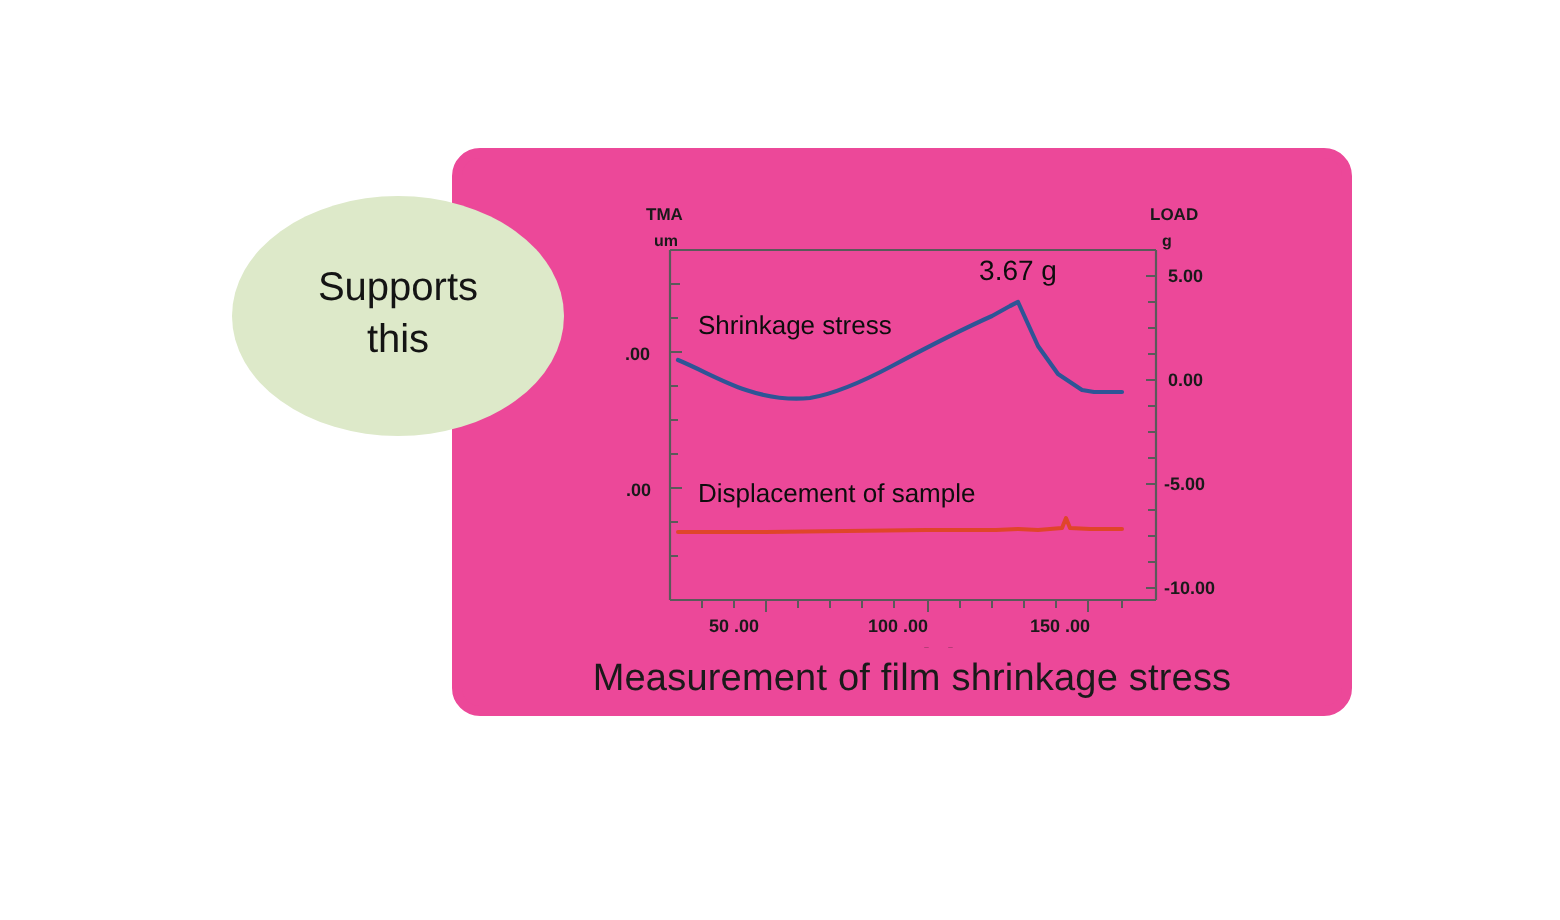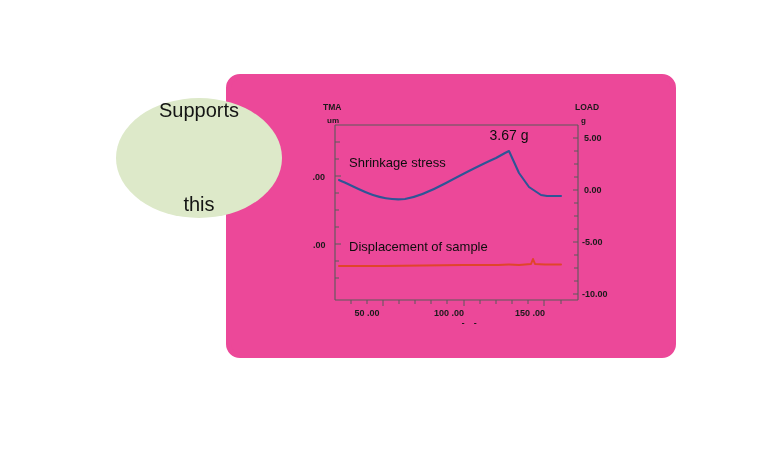--- a/index.html
+++ b/index.html
@@ -46,21 +46,21 @@
     position: absolute;
     left: 116px;
     top: 98px;
     width: 166px;
     height: 120px;
     background: #dde9c9;
     border-radius: 50%;
     display: flex;
     flex-direction: column;
     align-items: center;
-    justify-content: space-between;
+    justify-content: center;
     z-index: 5;
   }
   #callout-ellipse .line {
     font-size: 20px;
     color: #141414;
     line-height: 1.28;
     white-space: nowrap;
     text-align: center;
   }
 
@@ -190,13 +190,14 @@
                L 218 165
                L 220 160
                L 222 165
                L 232 165.5
                L 248 165.5"></path>
 
       <text class="series-lbl" x="36" y="152">Displacement of sample</text>
     </svg>
   </div>
 
+  <div id="card-caption">Measurement of film shrinkage stress</div>
 </div>
 
 </body></html>

